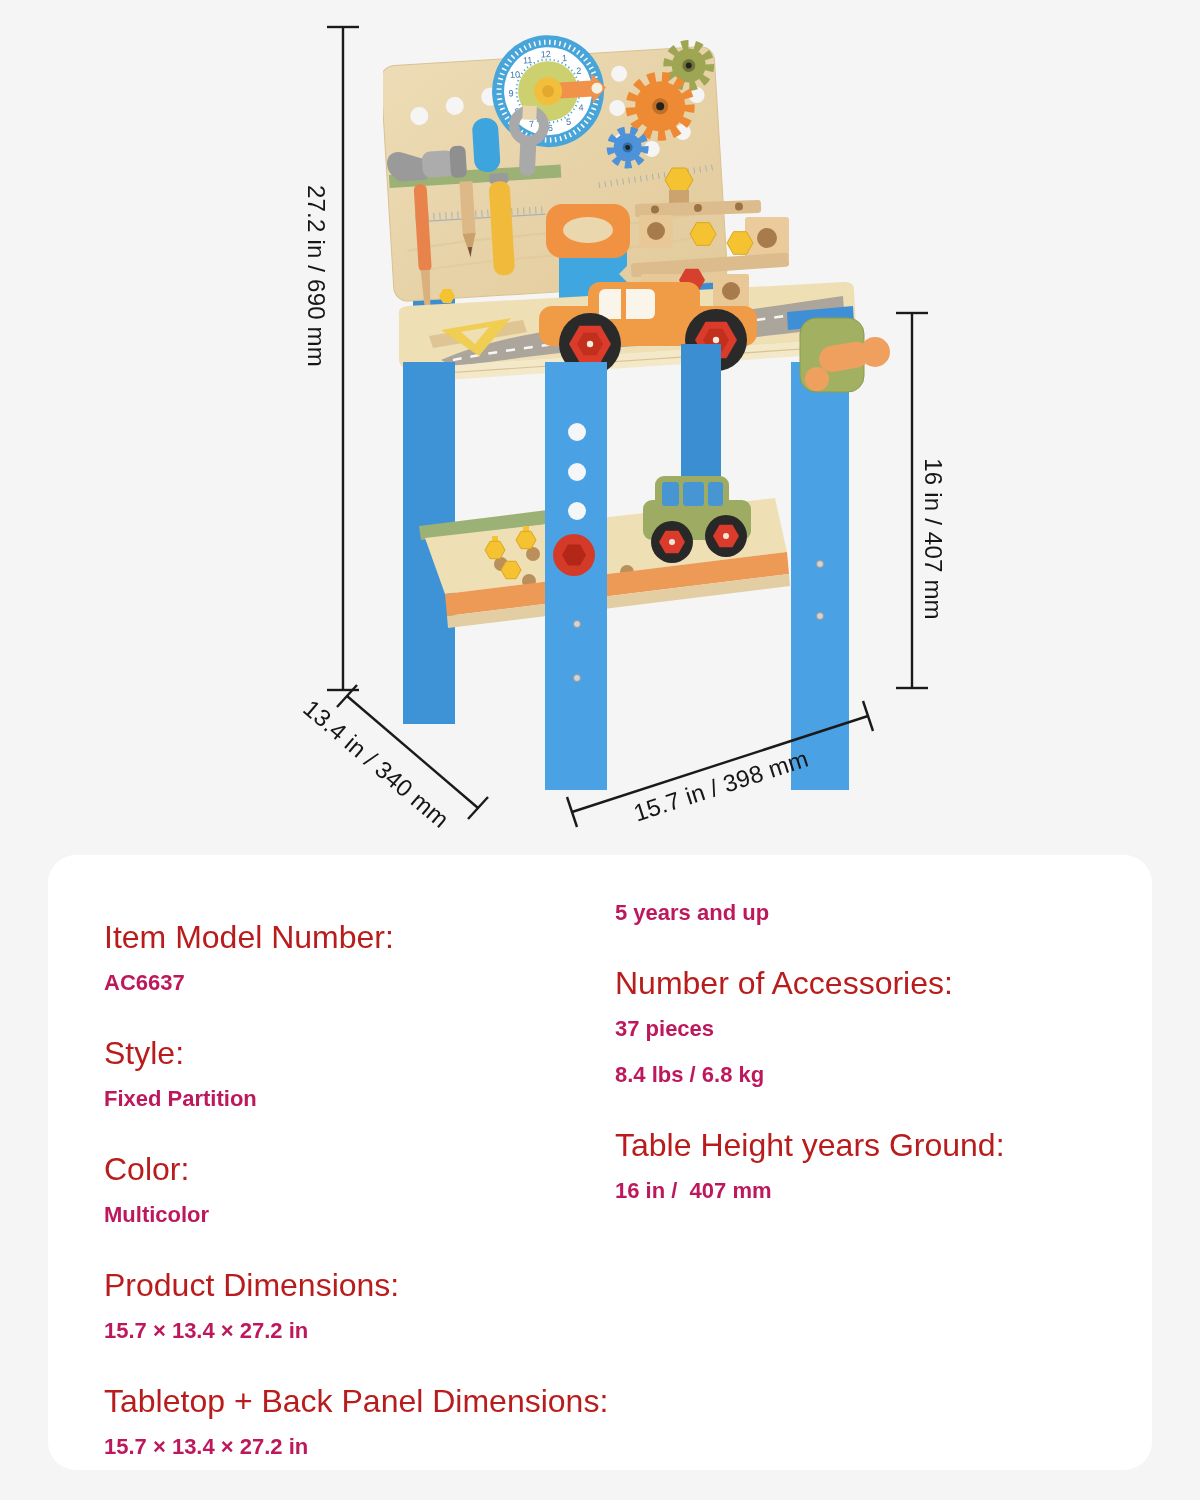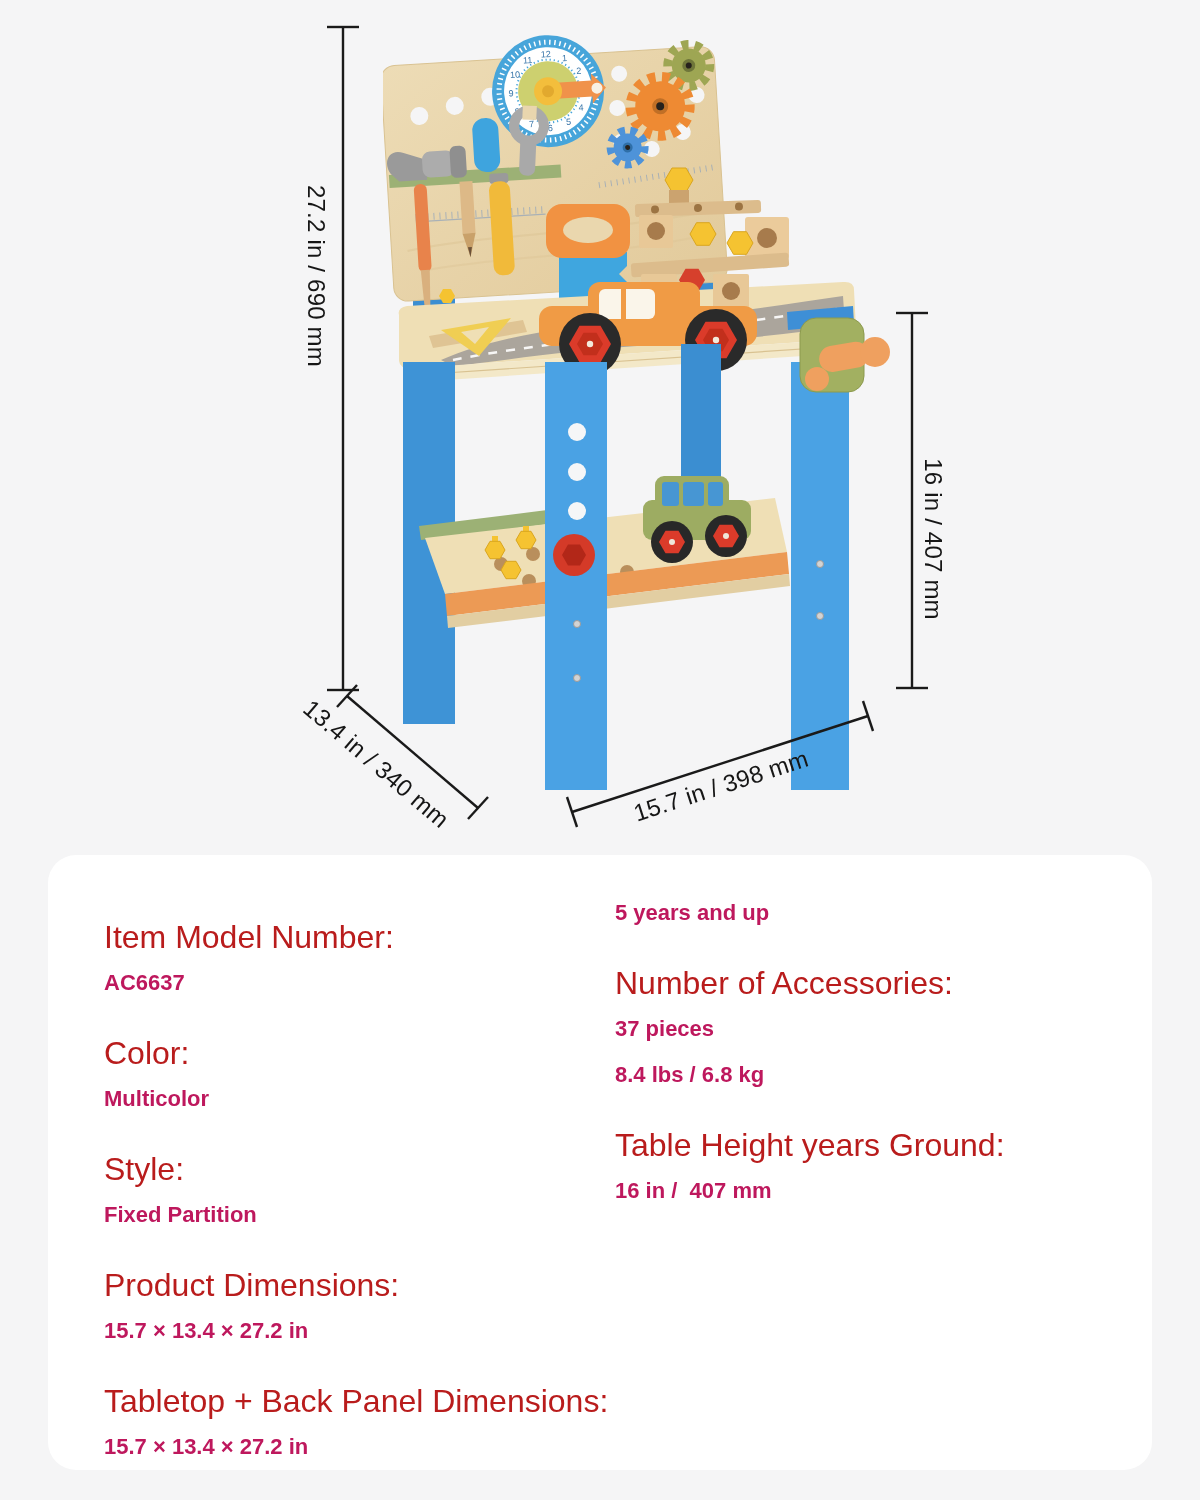--- a/index.html
+++ b/index.html
@@ -304,28 +304,28 @@
   </div>
 
   <div class="spec-card"></div>
 
   <div class="spec-col left">
     <div class="spec-row">
       <div class="spec-label">Item Model Number:</div>
       <div class="spec-value">AC6637</div>
     </div>
     <div class="spec-row">
+      <div class="spec-label">Style:</div>
+      <div class="spec-value">Fixed Partition</div>
+    </div>
+    <div class="spec-row">
       <div class="spec-label">Color:</div>
       <div class="spec-value">Multicolor</div>
     </div>
     <div class="spec-row">
-      <div class="spec-label">Style:</div>
-      <div class="spec-value">Fixed Partition</div>
-    </div>
-    <div class="spec-row">
       <div class="spec-label">Product Dimensions:</div>
       <div class="spec-value">15.7 × 13.4 × 27.2 in</div>
     </div>
     <div class="spec-row">
       <div class="spec-label">Tabletop + Back Panel Dimensions:</div>
       <div class="spec-value">15.7 × 13.4 × 27.2 in</div>
     </div>
   </div>
 
   <div class="spec-col right">

